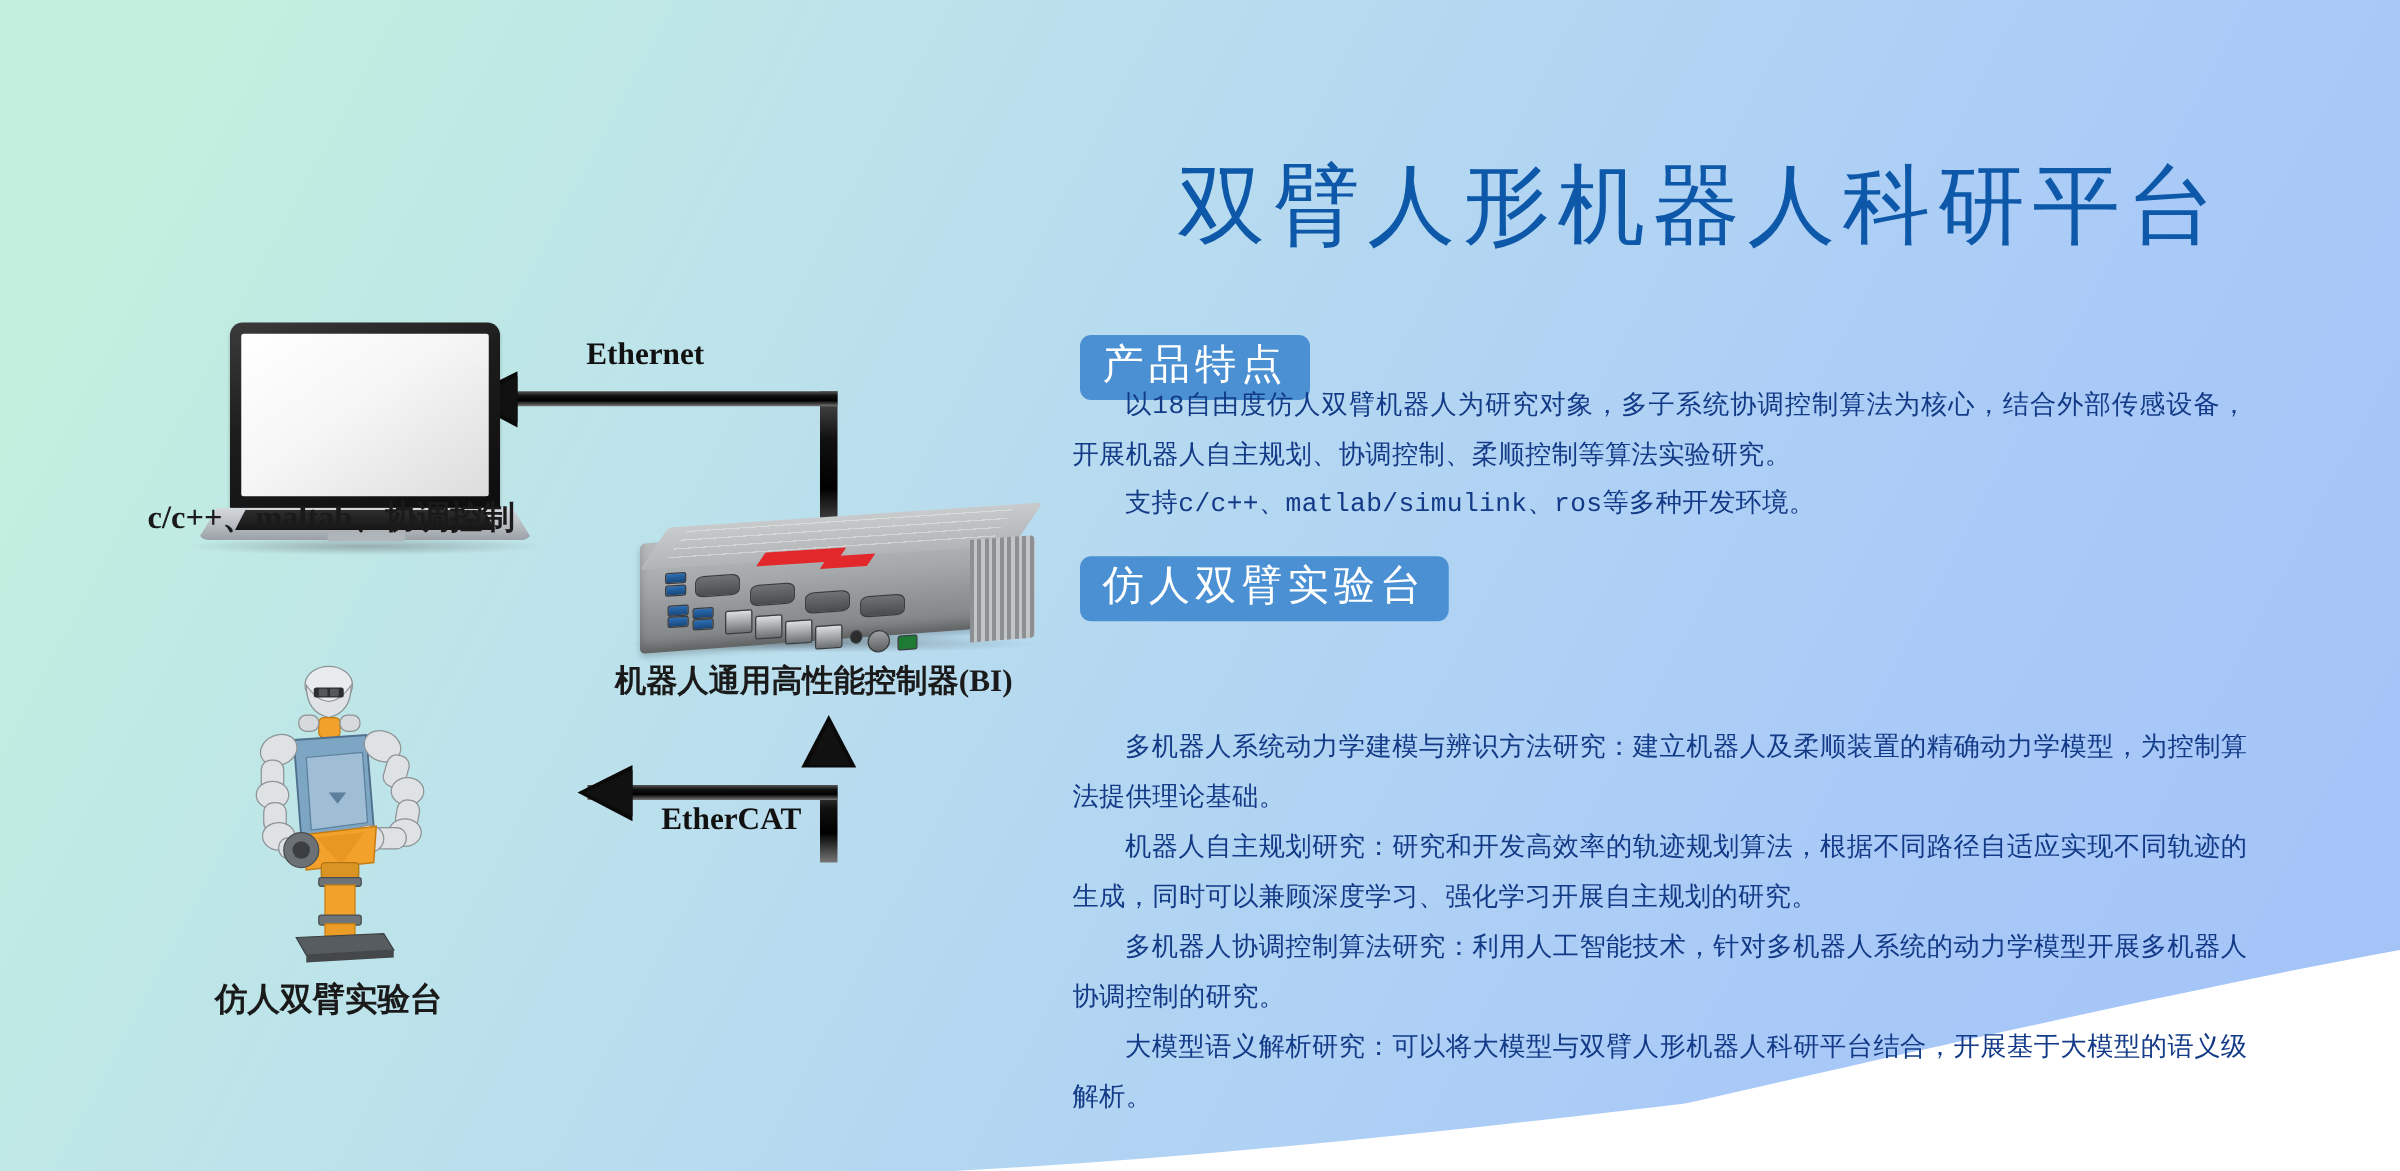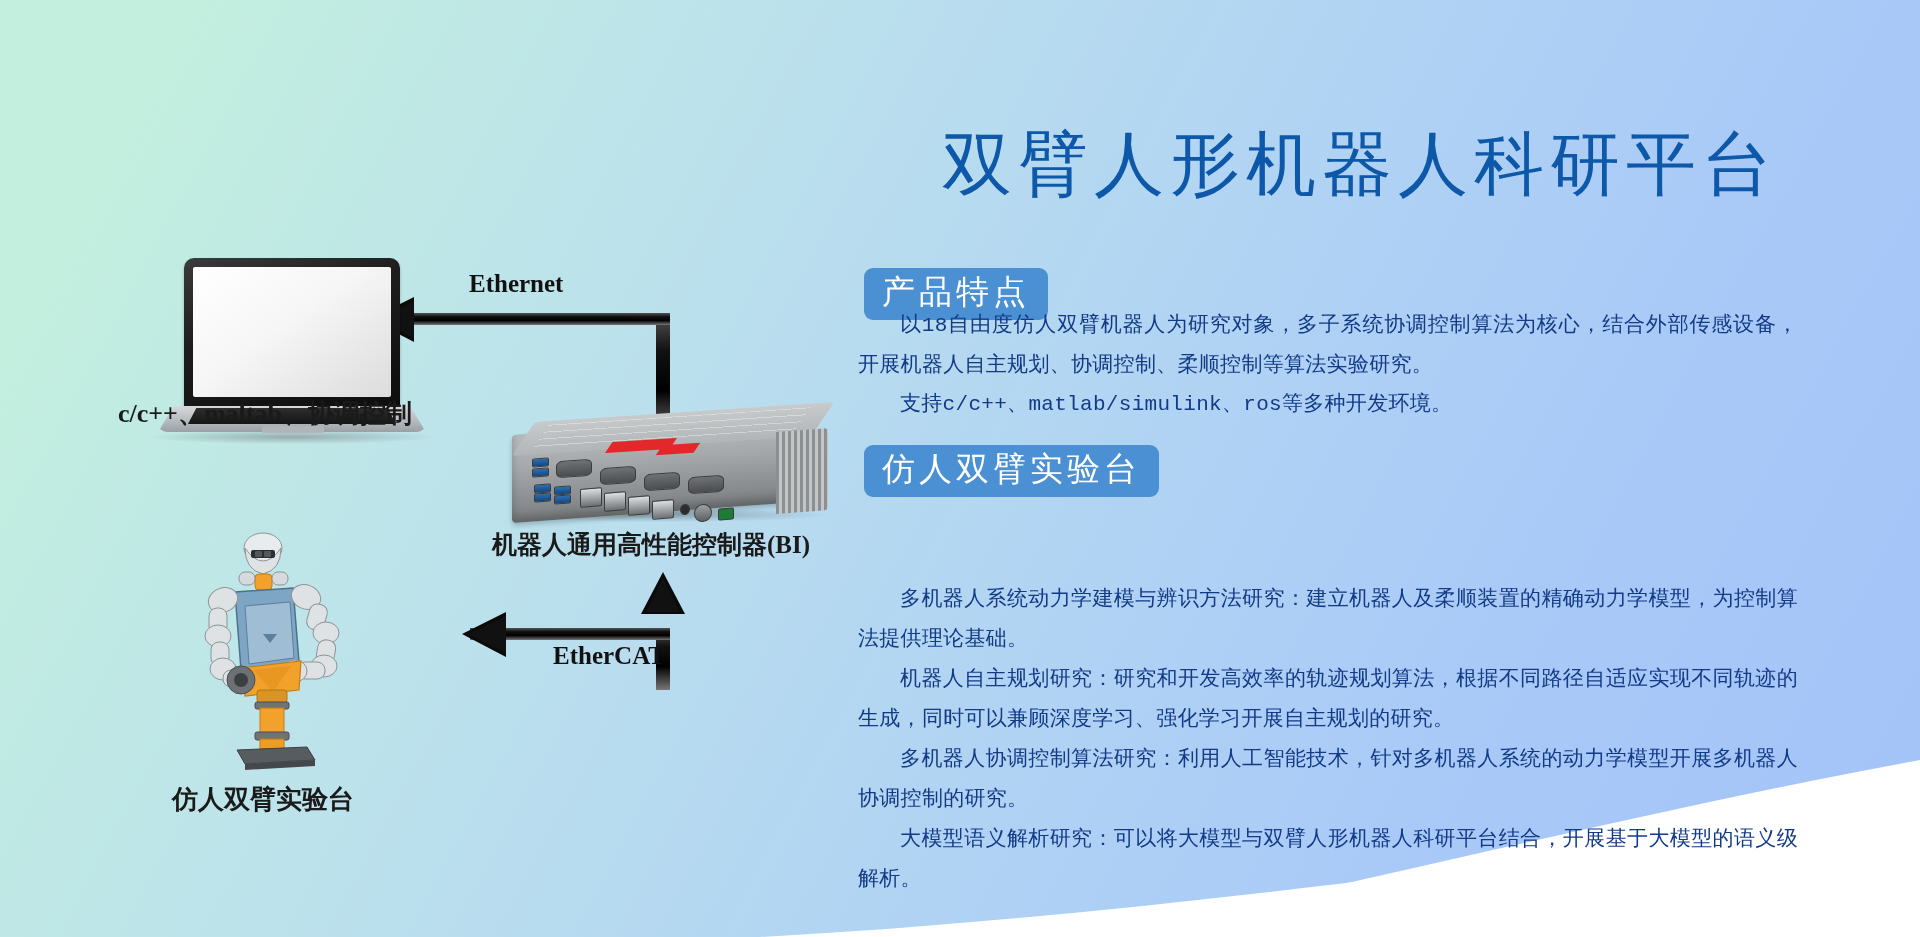--- a/index.html
+++ b/index.html
@@ -204,21 +204,21 @@
 
   .netlabel {
     position: absolute;
     color: #111;
     font-family: Liberation Serif, serif;
     font-weight: 700;
     font-size: 25px;
     white-space: nowrap;
   }
   #label-ethernet { left: 469px; top: 270px; }
-  #label-ethercat { left: 529px; top: 642px; margin-left: 24px; }
+  #label-ethercat { left: 529px; top: 642px; }
 
   .arrows { position: absolute; left: 0; top: 0; width: 860px; height: 937px; }
 
   
   .content {
     position: absolute;
     left: 840px;
     top: 0;
     width: 1080px;
     height: 937px;

